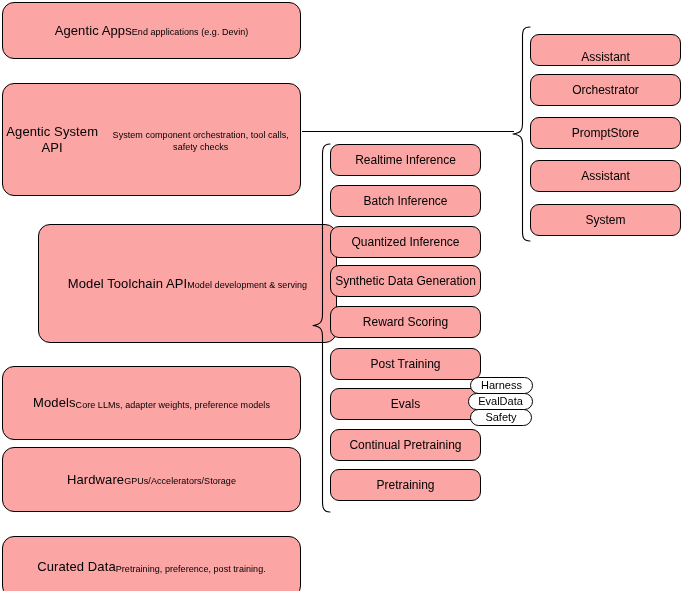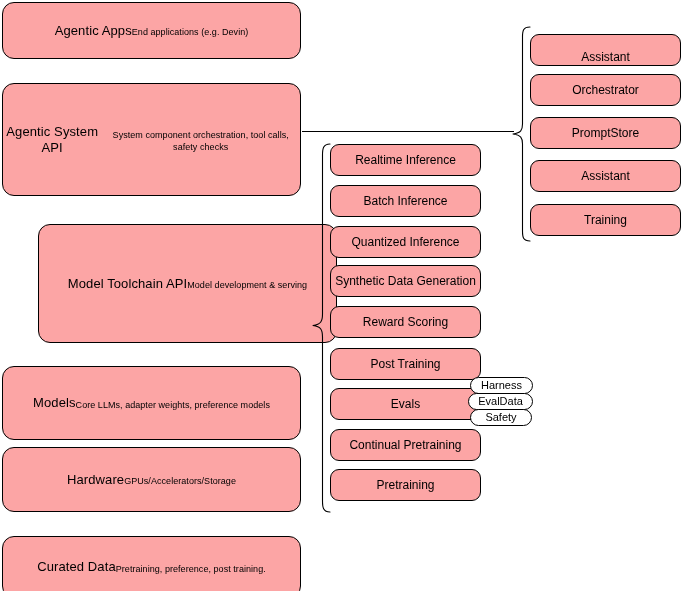--- a/index.html
+++ b/index.html
@@ -210,16 +210,16 @@
   <div class="box right" style="top:74px;">
     <span>Orchestrator</span>
   </div>
   <div class="box right" style="top:117px;">
     <span>PromptStore</span>
   </div>
   <div class="box right" style="top:160px;">
     <span>Assistant</span>
   </div>
   <div class="box right" style="top:204px;">
-    <span>Training</span>
+    <span>System</span>
   </div>
 
 </div>
 
 </body></html>

